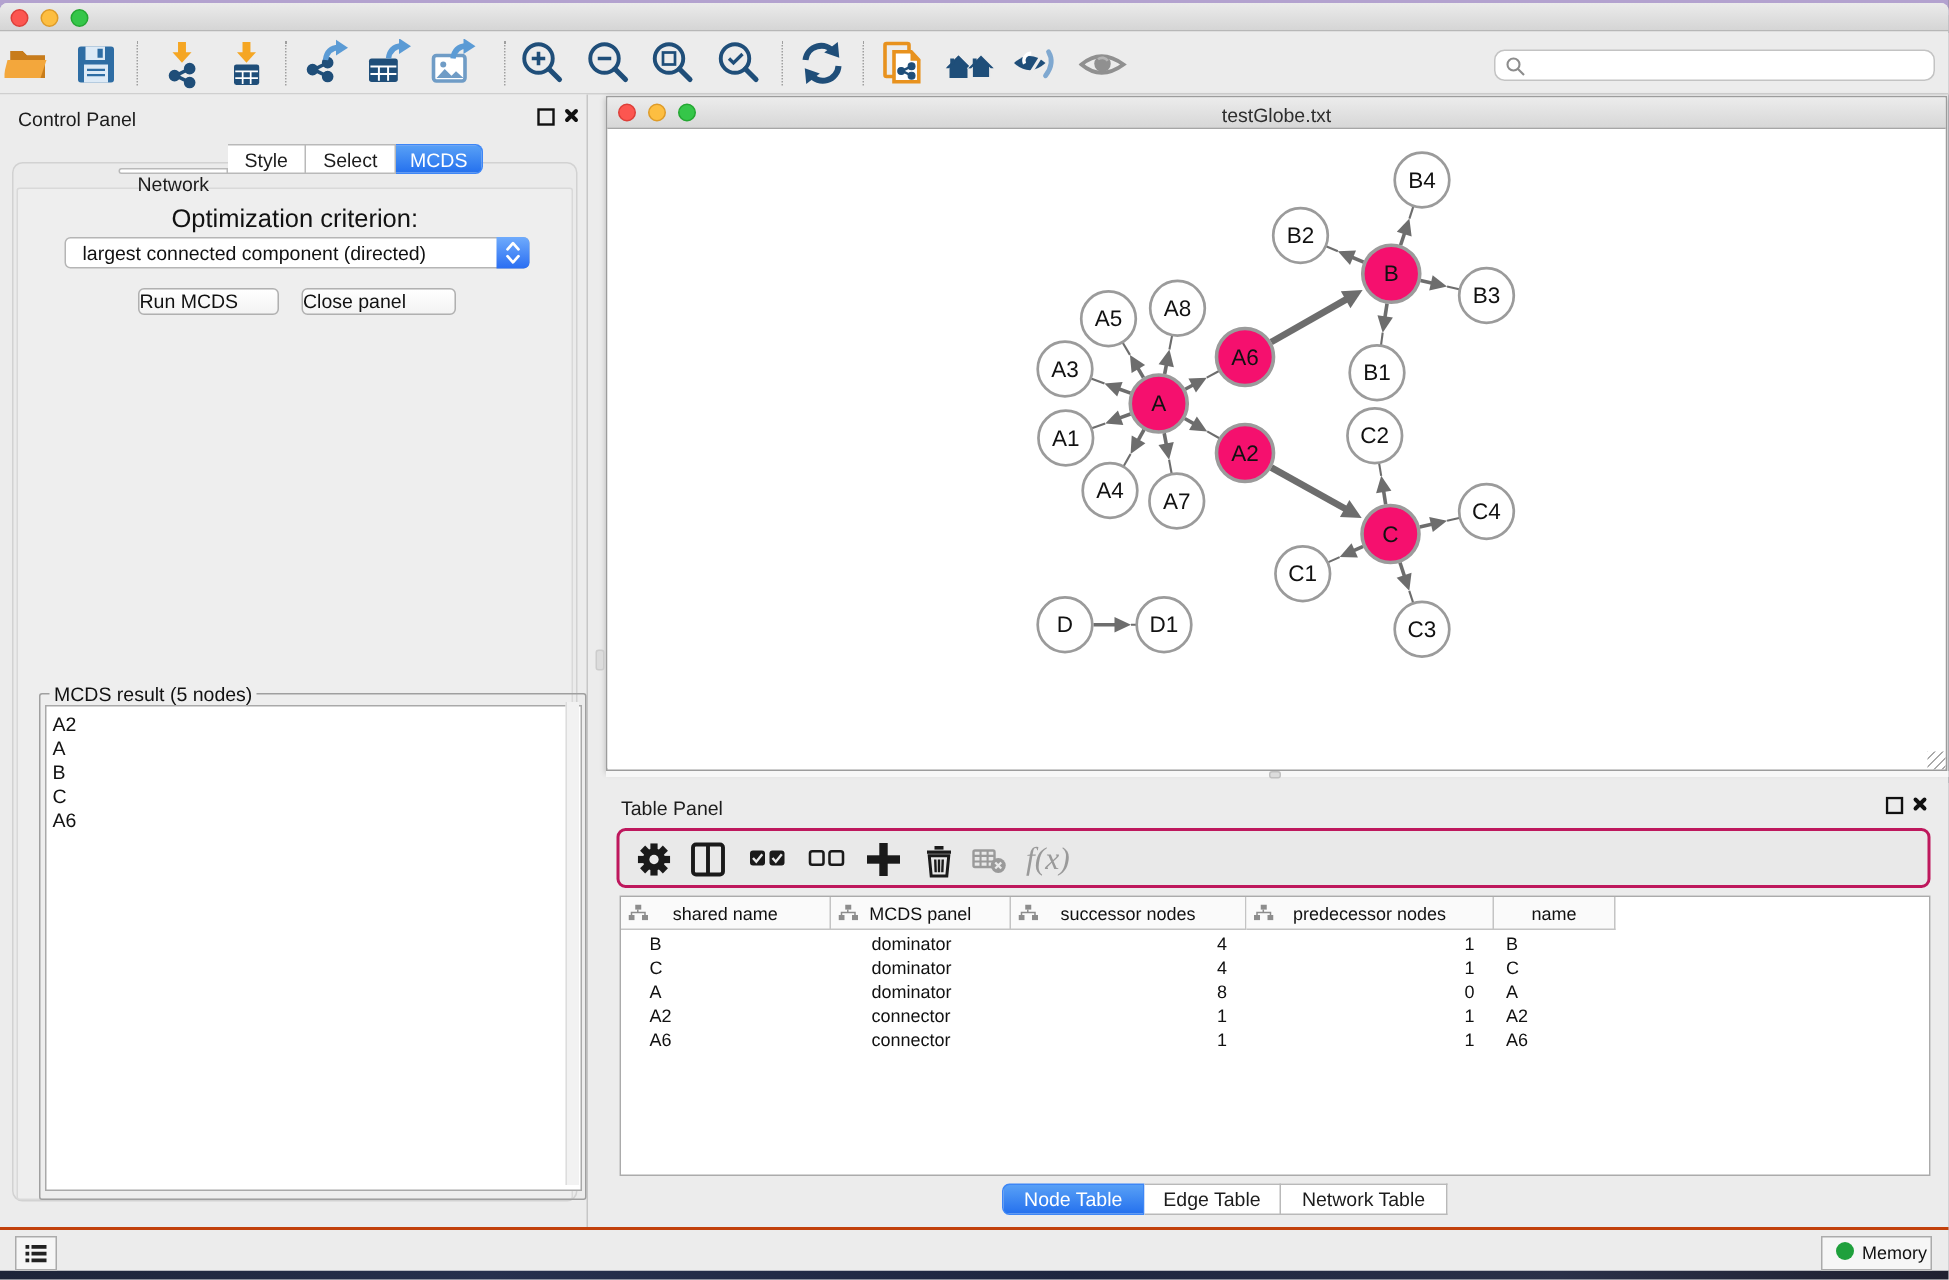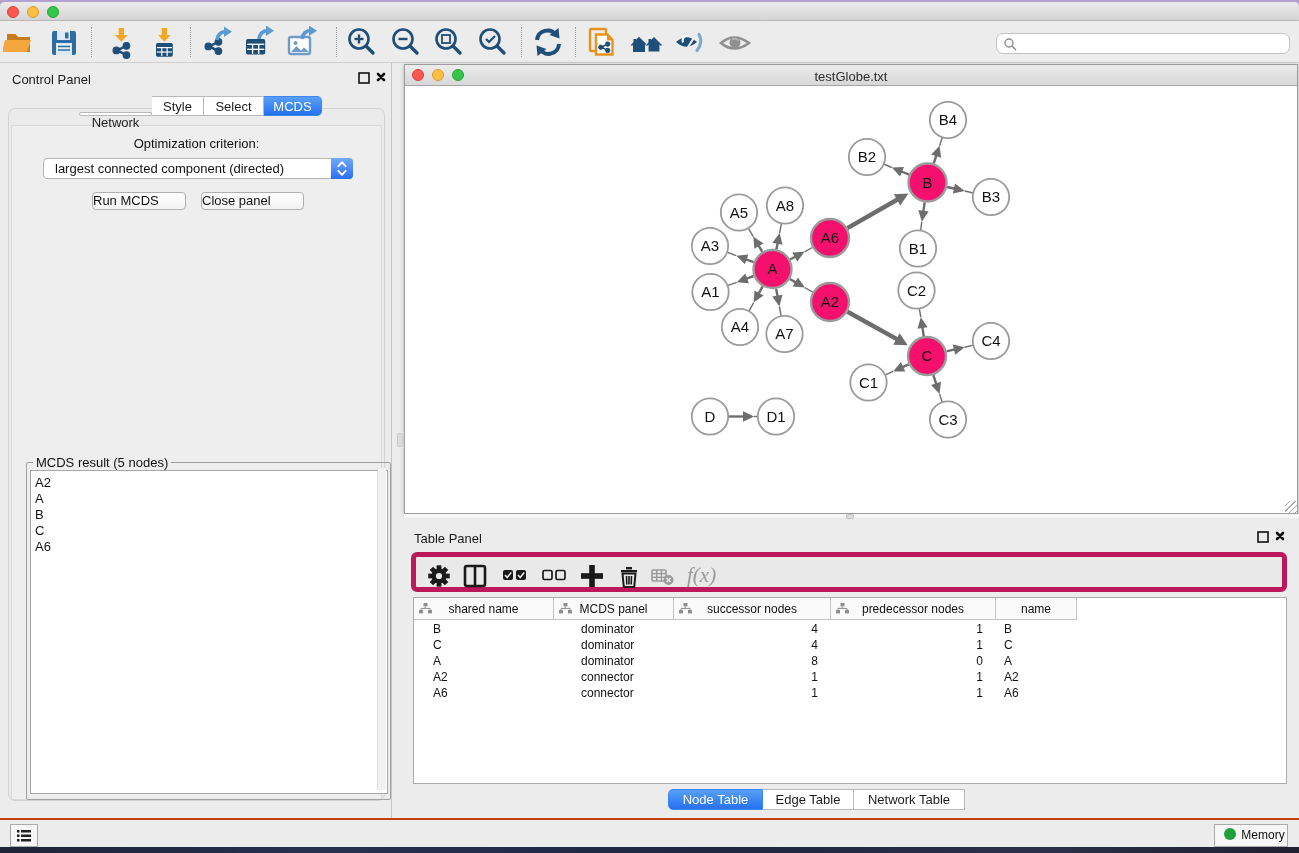--- a/index.html
+++ b/index.html
@@ -25,42 +25,42 @@
 .pbtns svg { display:block; }
 .tp .pbtns { right:12px; }
 .tabs { position:absolute; display:flex; height:20px; font-size:13px; }
 .tab { background:#fff; border:1px solid #b9b9b9; border-left:none; color:#1c1c1c; text-align:center; line-height:19px; }
 .tab:first-child { border-left:1px solid #b9b9b9; border-radius:5px 0 0 5px; }
 .tab:last-child { border-radius:0 5px 5px 0; }
 .tab.sel { background:linear-gradient(#58a0f6,#2571ee); border-color:#3d86f6; color:#fff; }
 .cp .tabs { left:79px; top:33px; }
 .cpbox { position:absolute; left:8px; top:45px; width:377px; height:693px; border:1px solid #d2d2d2; border-radius:7px; background:#ebebeb; }
 .cpbox2 { position:absolute; left:2px; top:16px; width:371px; height:675px; border:1px solid #d9d9d9; border-radius:2px; background:#eeeeee; }
-.optlabel { position:absolute; left:0; top:10px; width:100%; text-align:center; font-size:13px; color:#111; }
+.optlabel { position:absolute; left:0; top:10px; width:100%; text-align:center; font-size:17px; color:#111; }
 .combo { position:absolute; left:31px; top:32px; width:310px; height:21px; background:#fff; border:1px solid #b5b5b5; border-radius:4px; font-size:13px; color:#111; line-height:19px; padding-left:11px; }
 .combo .step { position:absolute; right:-1px; top:-1px; width:22px; height:21px; border-radius:0 4px 4px 0; background:linear-gradient(#6fabfc,#2a6ef2); }
 .btn { position:absolute; height:18px; background:linear-gradient(#ffffff,#f3f3f3); border:1px solid #b0b0b0; border-radius:4px; font-size:13px; color:#111; text-align:left; line-height:16px; }
 .fieldset { position:absolute; left:14px; top:336px; width:365px; height:338px; border:1px solid #9f9f9f; border-radius:2px; }
 .fieldset .legend { position:absolute; left:6px; top:-8px; background:#eeeeee; padding:0 3px; font-size:13px; color:#111; }
 .mlist { position:absolute; left:3px; top:7px; width:358px; height:324px; background:#fff; border:1px solid #a9a9a9; font-size:13px; color:#111; padding-top:4px; }
 .mlist div { padding-left:4px; height:16px; line-height:16px; }
 .mlist .sbar { position:absolute; right:1px; top:1px; margin-top:-4px; width:9px; height:322px; background:#f2f2f2; border-left:1px solid #ddd; padding:0; }
 
 .netwin { position:absolute; left:404px; top:62px; width:894px; height:450px; background:#fff; border:1px solid #9c9c9c; box-shadow:0 1px 4px rgba(0,0,0,.25); }
 .netwin .tbar { position:absolute; left:0; top:0; width:100%; height:21px; background:linear-gradient(#ececec,#d7d7d7); border-bottom:1px solid #a6a6a6; }
 .netwin .tl { top:4px; }
 .netwin .tl.r { left:7px; } .netwin .tl.y { left:27px; } .netwin .tl.g { left:47px; }
 .netwin .title { top:4px; font-size:13px; color:#2e2e2e; }
 .canvas { position:absolute; left:0; top:21px; width:892px; height:426px; background:#fff; }
 .grip { position:absolute; right:0px; bottom:0px; width:12px; height:12px;
   background:repeating-linear-gradient(135deg, transparent 0 3px, #a9a9a9 3px 4px); }
 
 .tp { position:absolute; left:404px; top:520px; width:895px; height:296px; background:#ececec; }
 .tp .ptitle { left:10px; }
-.tptool { position:absolute; left:7px; top:30px; width:876px; height:40px; background:#e9e9e9; border:5px solid #be185d; border-radius:6px; }
+.tptool { position:absolute; left:7px; top:30px; width:876px; height:40px; background:#e9e9e9; border:2px solid #be185d; border-radius:6px; }
 .tbl { position:absolute; left:9px; top:75px; width:874px; height:187px; background:#fff; border:1px solid #ababab; }
 .thead { position:absolute; left:0; top:0; height:22px; background:#fafafa; border-bottom:1px solid #c4c4c4; border-right:1px solid #c4c4c4; font-size:12px; color:#111; }
 .thead .lbl { position:absolute; top:4px; width:100%; text-align:center; }
 .trow { position:absolute; height:16px; font-size:12px; color:#111; line-height:16px; }
 .tp .tabs { left:264px; top:267px; height:21px; }
 .tp .tab { line-height:20px; }
 
 .status { position:absolute; left:0; top:816px; width:100%; height:29px; background:#ececec; border-top:2px solid #c2410c; }
 .sbtn { position:absolute; top:4px; height:23px; background:#f6f6f6; border:1px solid #ababab; }
 .sbtn svg { display:block; }

